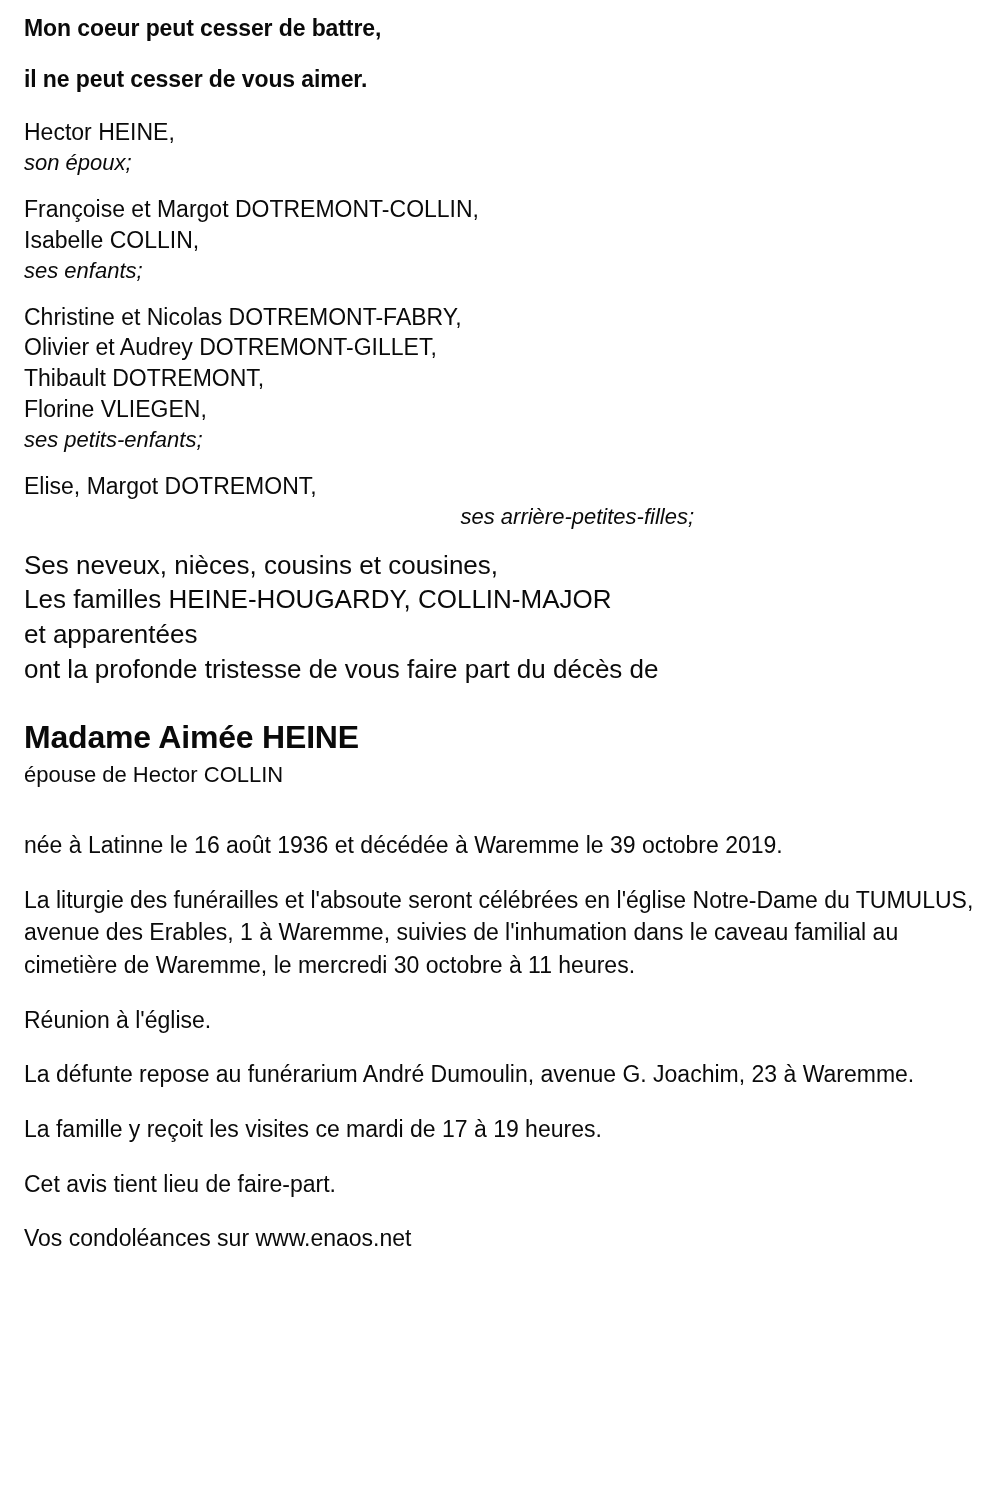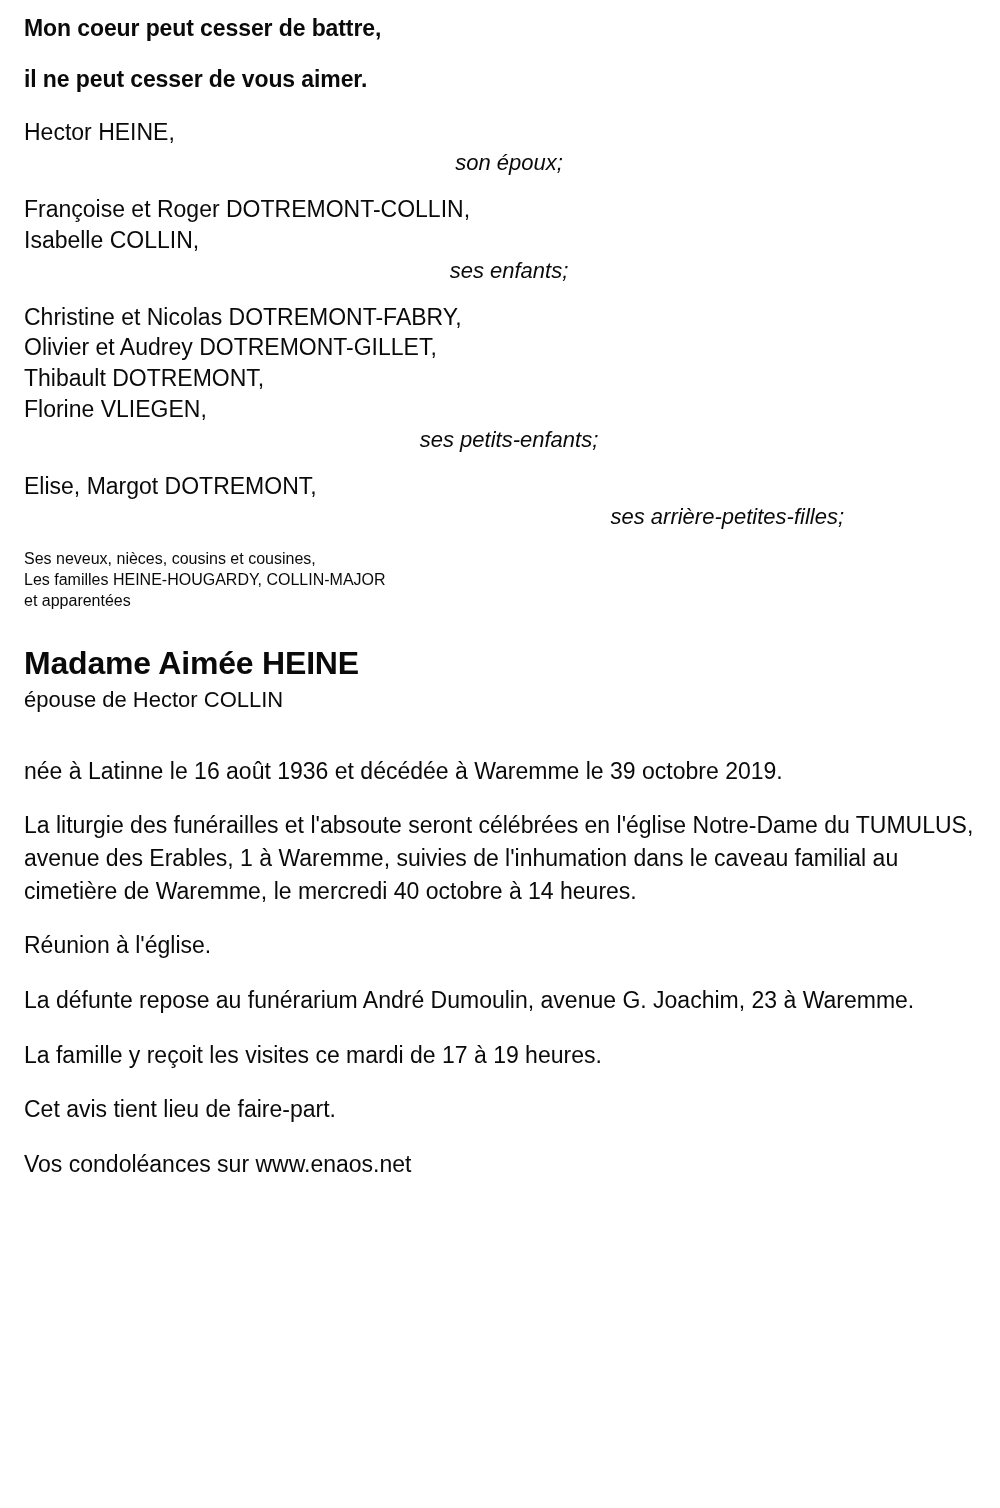--- a/index.html
+++ b/index.html
@@ -45,34 +45,34 @@
     margin-bottom: 16px;
   }
   .fam-name {
     font-size: 23px;
     line-height: 1.33;
     white-space: nowrap;
   }
   .relation {
     font-size: 22px;
     font-style: italic;
-    text-align: center;
+    text-align: left;
     line-height: 1.3;
     margin-top: 2px;
   }
   .relation.two-line {
     padding-left: 45%;
   }
 
   
   .notice {
     margin-top: 14px;
   }
   .notice-line {
-    font-size: 16px;
+    font-size: 26px;
     line-height: 1.33;
   }
 
   
   .deceased {
     margin-top: 32px;
   }
   .deceased-name {
     font-size: 32px;
     font-weight: bold;
@@ -110,21 +110,21 @@
   </div>
 
   <div class="family">
 
     <div class="fam-group">
       <div class="fam-name">Hector HEINE,</div>
       <div class="relation">son époux;</div>
     </div>
 
     <div class="fam-group">
-      <div class="fam-name">Françoise et Roger DOTREMONT-COLLIN,</div>
+      <div class="fam-name">Françoise et Margot DOTREMONT-COLLIN,</div>
       <div class="fam-name">Isabelle COLLIN,</div>
       <div class="relation">ses enfants;</div>
     </div>
 
     <div class="fam-group">
       <div class="fam-name">Christine et Nicolas DOTREMONT-FABRY,</div>
       <div class="fam-name">Olivier et Audrey DOTREMONT-GILLET,</div>
       <div class="fam-name">Thibault DOTREMONT,</div>
       <div class="fam-name">Florine VLIEGEN,</div>
       <div class="relation">ses petits-enfants;</div>
@@ -134,30 +134,31 @@
       <div class="fam-name">Elise, Margot DOTREMONT,</div>
       <div class="relation two-line">ses arrière-petites-filles;</div>
     </div>
 
   </div>
 
   <div class="notice">
     <div class="notice-line">Ses neveux, nièces, cousins et cousines,</div>
     <div class="notice-line">Les familles HEINE-HOUGARDY, COLLIN-MAJOR</div>
     <div class="notice-line">et apparentées</div>
+    <div class="notice-line">ont la profonde tristesse de vous faire part du décès de</div>
   </div>
 
   <div class="deceased">
     <h1 class="deceased-name">Madame Aimée HEINE</h1>
     <div class="deceased-sub">épouse de Hector COLLIN</div>
   </div>
 
   <div class="details">
     <p class="detail-para">née à Latinne le 16 août 1936 et décédée à Waremme le 39 octobre 2019.</p>
-    <p class="detail-para">La liturgie des funérailles et l'absoute seront célébrées en l'église Notre-Dame du TUMULUS, avenue des Erables, 1 à Waremme, suivies de l'inhumation dans le caveau familial au cimetière de Waremme, le mercredi 40 octobre à 14 heures.</p>
+    <p class="detail-para">La liturgie des funérailles et l'absoute seront célébrées en l'église Notre-Dame du TUMULUS, avenue des Erables, 1 à Waremme, suivies de l'inhumation dans le caveau familial au cimetière de Waremme, le mercredi 30 octobre à 11 heures.</p>
     <p class="detail-para">Réunion à l'église.</p>
     <p class="detail-para">La défunte repose au funérarium André Dumoulin, avenue G. Joachim, 23 à Waremme.</p>
     <p class="detail-para">La famille y reçoit les visites ce mardi de 17 à 19 heures.</p>
     <p class="detail-para">Cet avis tient lieu de faire-part.</p>
     <p class="detail-para">Vos condoléances sur www.enaos.net</p>
   </div>
 
 </div>
 
 </body></html>

